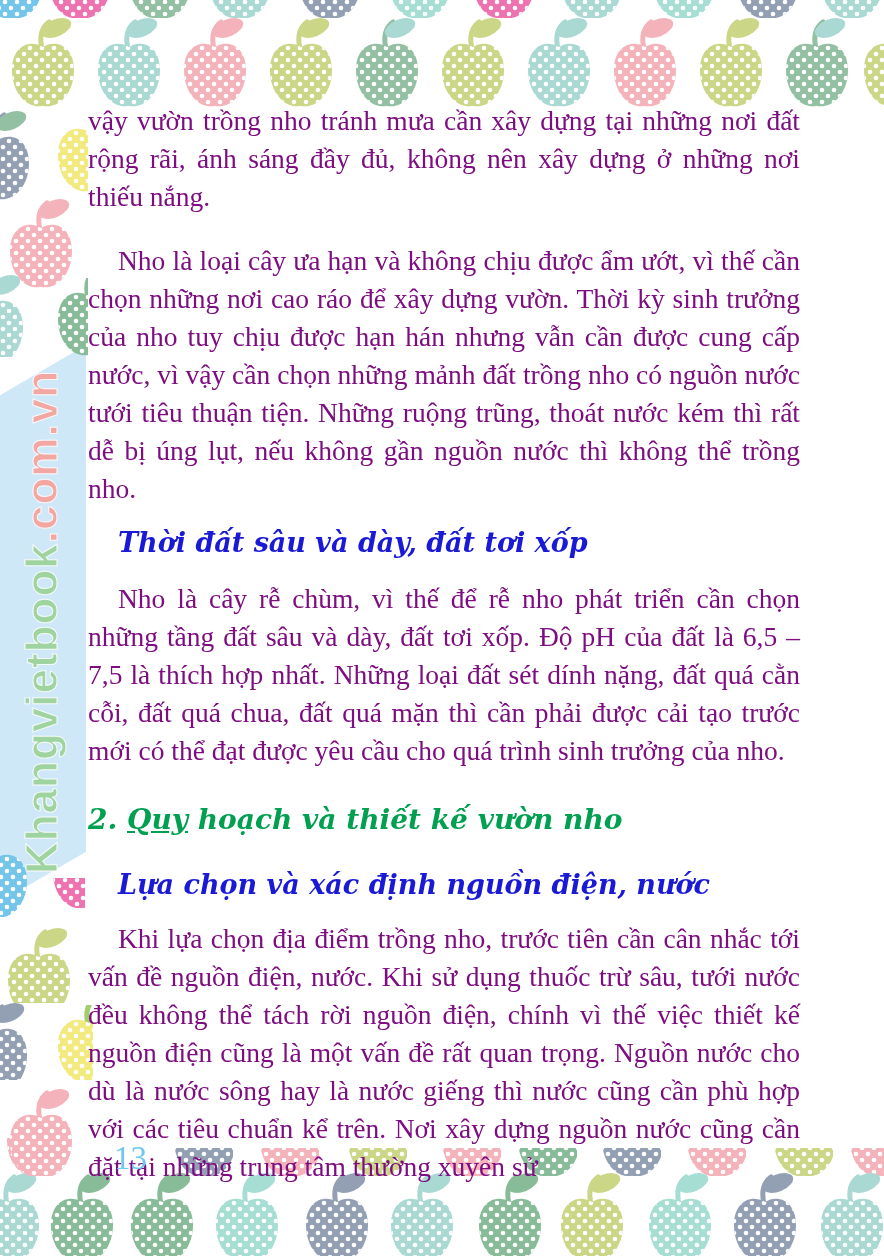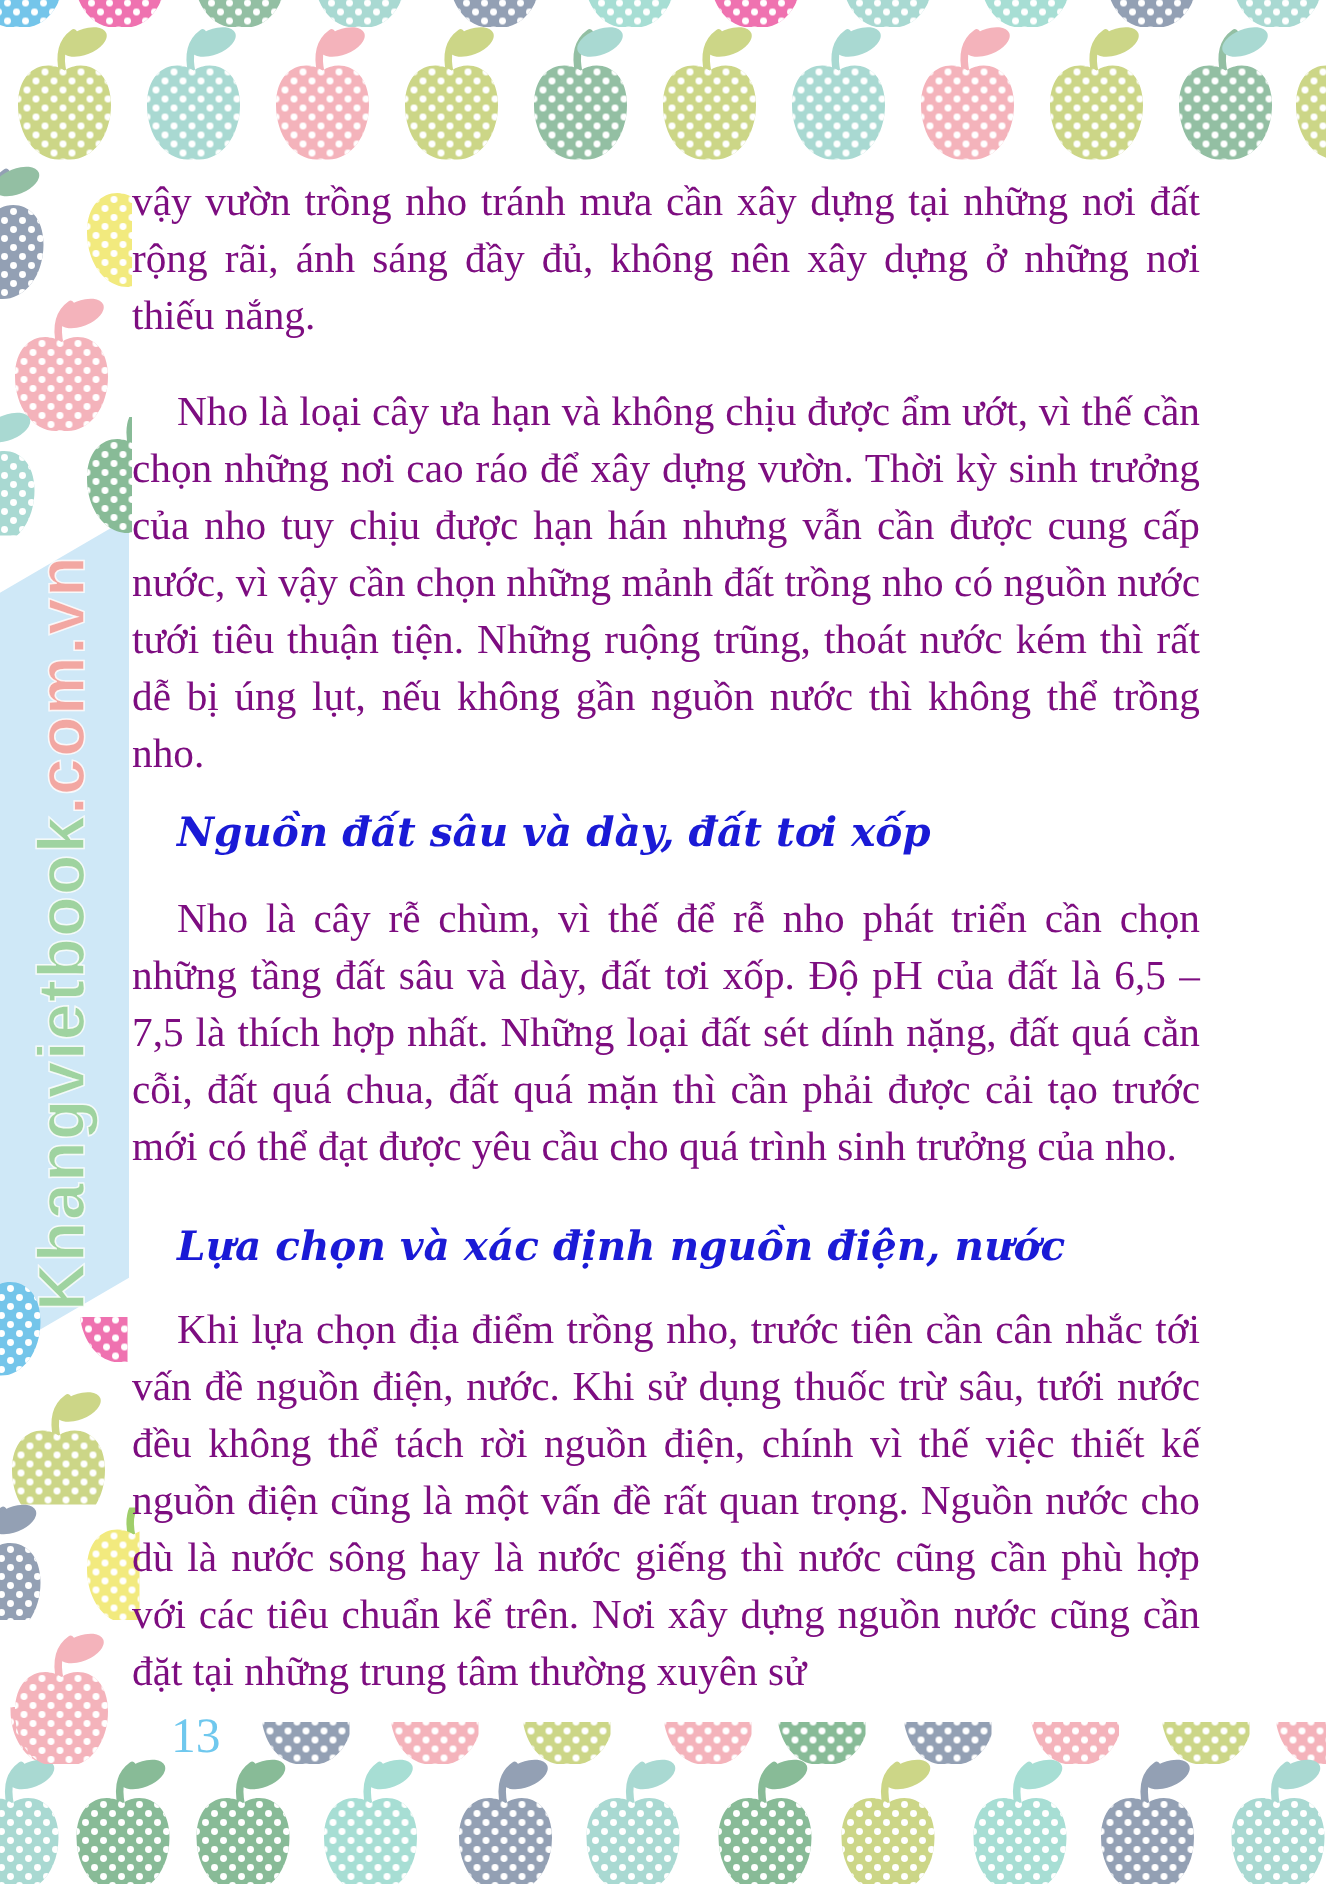--- a/index.html
+++ b/index.html
@@ -18,21 +18,21 @@
     position:absolute; left:42px; top:622px; z-index:2;
     transform:translate(-50%,-50%) rotate(-90deg);
     white-space:nowrap;
     font-family:"Liberation Sans", sans-serif;
     font-weight:bold; font-size:44px; letter-spacing:1px;
     -webkit-text-stroke:1px rgba(255,255,255,.85);
   }
   
   #content { position:absolute; left:88px; top:102px; width:712px; z-index:3; }
   p.body-text {
-    margin:13px 0 16px 0;
+    margin:0 0 16px 0;
     font-size:27.5px; line-height:38px;
     text-align:justify; text-align-last:left;
     text-indent:30px;
   }
   p.intro { text-indent:0; margin-bottom:26px; }
   p.p1 { margin-bottom:16px; }
   p.p2 { margin-bottom:30px; }
   p.p3 { margin-bottom:0; }
   h3.heading-blue {
     margin:0 0 16px 0; padding-left:30px;
@@ -899,19 +899,20 @@
     <path d="M34 32 C22 24 3 30 3 55 C3 77 17 94 34 91 C51 94 65 77 65 55 C65 30 46 24 34 32 Z" fill="#f4b3bb"></path>
     <path d="M34 32 C22 24 3 30 3 55 C3 77 17 94 34 91 C51 94 65 77 65 55 C65 30 46 24 34 32 Z" fill="url(#dots53)"></path>
   </svg>
      </div>
    </div>
   </div>
 
 <div id="content">
   <p class="body-text intro" style="color: rgb(125, 13, 128);">vậy vườn trồng nho tránh mưa cần xây dựng tại những nơi đất rộng rãi, ánh sáng đầy đủ, không nên xây dựng ở những nơi thiếu nắng.</p>
   <p class="body-text p1" style="color: rgb(125, 13, 128);">Nho là loại cây ưa hạn và không chịu được ẩm ướt, vì thế cần chọn những nơi cao ráo để xây dựng vườn. Thời kỳ sinh trưởng của nho tuy chịu được hạn hán nhưng vẫn cần được cung cấp nước, vì vậy cần chọn những mảnh đất trồng nho có nguồn nước tưới tiêu thuận tiện. Những ruộng trũng, thoát nước kém thì rất dễ bị úng lụt, nếu không gần nguồn nước thì không thể trồng nho.</p>
-  <h3 class="heading-blue h2gap" style="color: rgb(26, 26, 214);">Nguồn đất sâu và dày, đất tơi xốp</h3>
+  <h3 class="heading-blue h2gap" style="color: rgb(26, 26, 214);">Thời đất sâu và dày, đất tơi xốp</h3>
   <p class="body-text p2" style="color: rgb(125, 13, 128);">Nho là cây rễ chùm, vì thế để rễ nho phát triển cần chọn những tầng đất sâu và dày, đất tơi xốp. Độ pH của đất là 6,5 – 7,5 là thích hợp nhất. Những loại đất sét dính nặng, đất quá cằn cỗi, đất quá chua, đất quá mặn thì cần phải được cải tạo trước mới có thể đạt được yêu cầu cho quá trình sinh trưởng của nho.</p>
+  <h2 class="heading-green" style="color: rgb(0, 160, 80);"><span>2. </span><span class="ul">Quy</span><span> hoạch và thiết kế vườn nho</span></h2>
   <h3 class="heading-blue" style="color: rgb(26, 26, 214);">Lựa chọn và xác định nguồn điện, nước</h3>
   <p class="body-text p3" style="color: rgb(125, 13, 128);">Khi lựa chọn địa điểm trồng nho, trước tiên cần cân nhắc tới vấn đề nguồn điện, nước. Khi sử dụng thuốc trừ sâu, tưới nước đều không thể tách rời nguồn điện, chính vì thế việc thiết kế nguồn điện cũng là một vấn đề rất quan trọng. Nguồn nước cho dù là nước sông hay là nước giếng thì nước cũng cần phù hợp với các tiêu chuẩn kể trên. Nơi xây dựng nguồn nước cũng cần đặt tại những trung tâm thường xuyên sử</p>
 </div>
 
 <div id="page-number" style="color: rgb(111, 200, 238);">13</div>
 
 </body></html>

